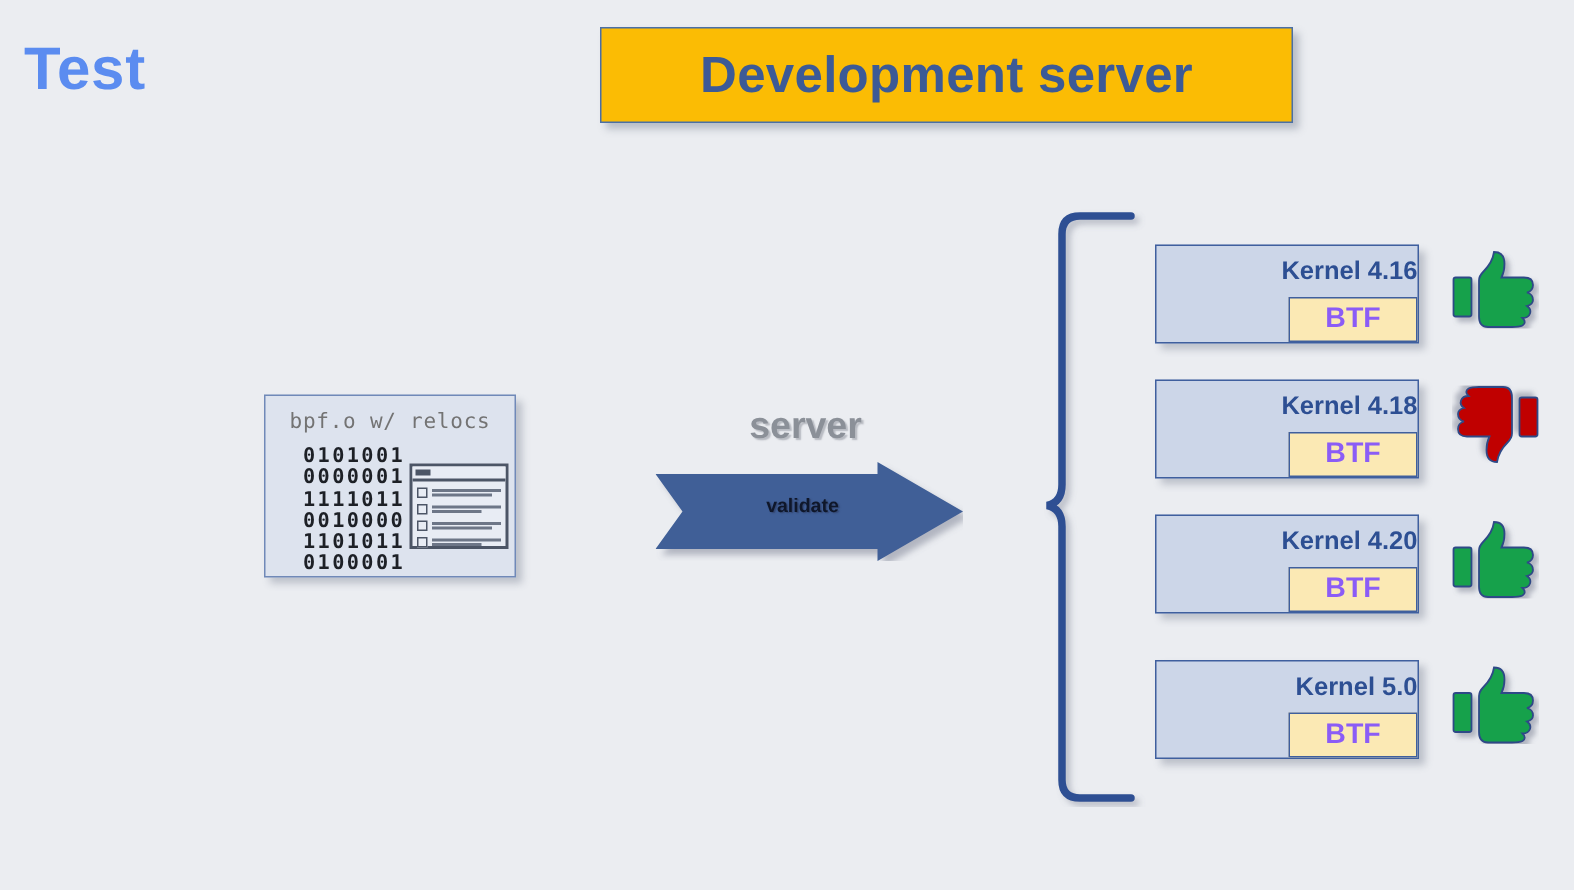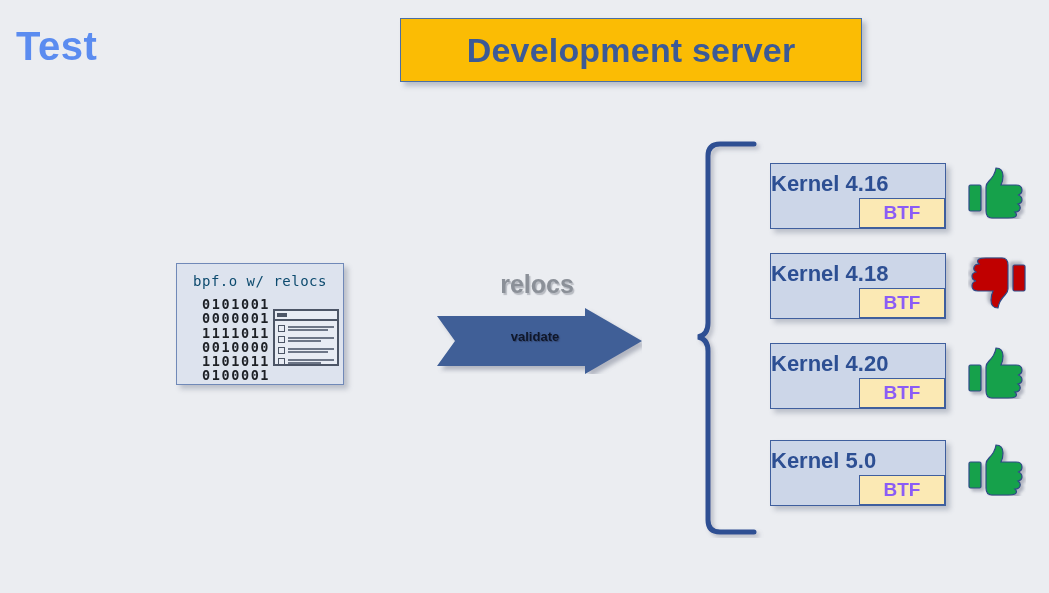--- a/index.html
+++ b/index.html
@@ -63,21 +63,21 @@
     box-shadow: 4px 4px 5px rgba(90,100,120,0.33);
   }
   #objfile-title {
     position: absolute;
     left: 0;
     top: 9px;
     width: 100%;
     text-align: center;
     font-family: "DejaVu Sans Mono", monospace;
     font-size: 14px;
-    color: #0c4a6e;
+    color: #737373;
     letter-spacing: 0.5px;
   }
   #objfile-bits {
     position: absolute;
     left: 8px;
     top: 33px;
     font-family: "DejaVu Sans Mono", monospace;
     font-size: 13.5px;
     line-height: 14.3px;
     color: #1d2026;
@@ -201,22 +201,22 @@
     background: #ccd6e8;
     border: 1px solid #3f5f9e;
     box-shadow: 4px 4px 5px rgba(90,100,120,0.33);
     box-sizing: border-box;
   }
   .kernel-label {
     position: absolute;
     left: 0;
     top: 7px;
     width: 100%;
-    text-align: left;
-    font-size: 22px;
+    text-align: right;
+    font-size: 17px;
     font-weight: 700;
     color: #2d4f93;
   }
   .btf-box {
     position: absolute;
     right: 0px;
     bottom: 0px;
     width: 86px;
     height: 30px;
     background: #fbe9b4;
@@ -294,21 +294,21 @@
           <div class="wlines">
             <div class="wline full"></div>
             <div class="wline short"></div>
           </div>
         </div>
       </div>
     </div>
   </div>
 
   <div id="arrow-group">
-    <div id="arrow-label-top">relocs</div>
+    <div id="arrow-label-top">server</div>
 
     <svg id="arrow-shape" viewBox="0 0 205 66">
       <defs>
         <filter id="arrShadow" x="-20%" y="-20%" width="160%" height="170%">
           <feDropShadow dx="4" dy="4" stdDeviation="2.2" flood-color="#6a7285" flood-opacity="0.45"></feDropShadow>
         </filter>
       </defs>
       <polygon points="0,8 18,33 0,58 148,58 148,66 205,33 148,0 148,8" fill="#3f5f97" filter="url(#arrShadow)"></polygon>
     </svg>
 

